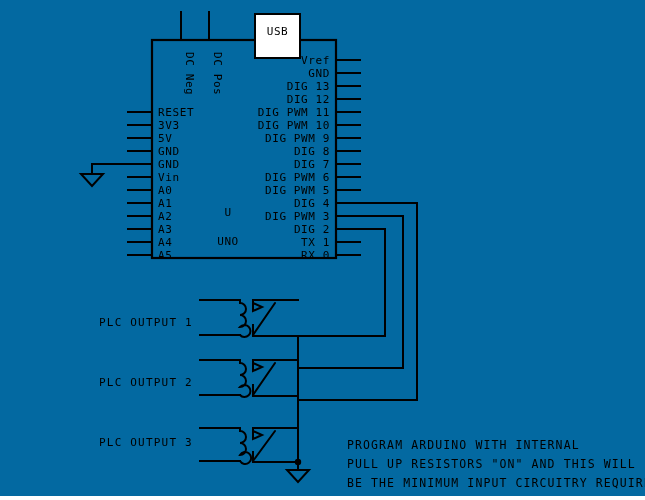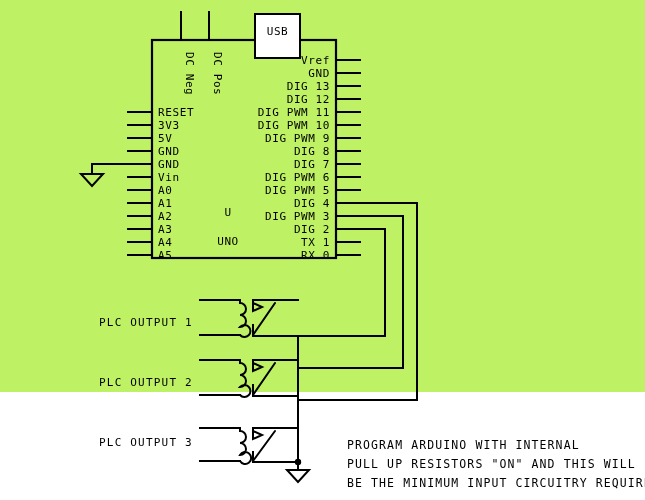--- a/index.html
+++ b/index.html
@@ -1,18 +1,18 @@
 <!DOCTYPE html>
 <html><head>
 <meta charset="utf-8">
 <style>
   html,body{margin:0;padding:0;background:#ffffff;}
   body{width:645px;height:500px;overflow:hidden;
        font-family:"DejaVu Sans Mono","Liberation Mono",monospace;}
-  #root{position:relative;width:645px;height:392px;background:#bef264;text-decoration:underline;}
+  #root{position:relative;width:645px;height:496px;background:#0369a1;text-decoration:underline;}
   svg#schematic{position:absolute;left:0;top:0;width:645px;height:500px;}
   .wire{stroke:#000;stroke-width:2;fill:none;stroke-linecap:square;}
   .body-outline{stroke:#000;stroke-width:2.2;fill:none;}
   .usb-box{stroke:#000;stroke-width:2;fill:#fff;}
   .coil{stroke:#000;stroke-width:2;fill:none;}
   .blade{stroke:#000;stroke-width:2;fill:none;stroke-linecap:round;}
   .gnd{stroke:#000;stroke-width:2;fill:none;}
   .dot{fill:#000;}
   text{font-family:"DejaVu Sans Mono","Liberation Mono",monospace;fill:#000;}
   .pin-label{font-size:11px;letter-spacing:0.6px;}

